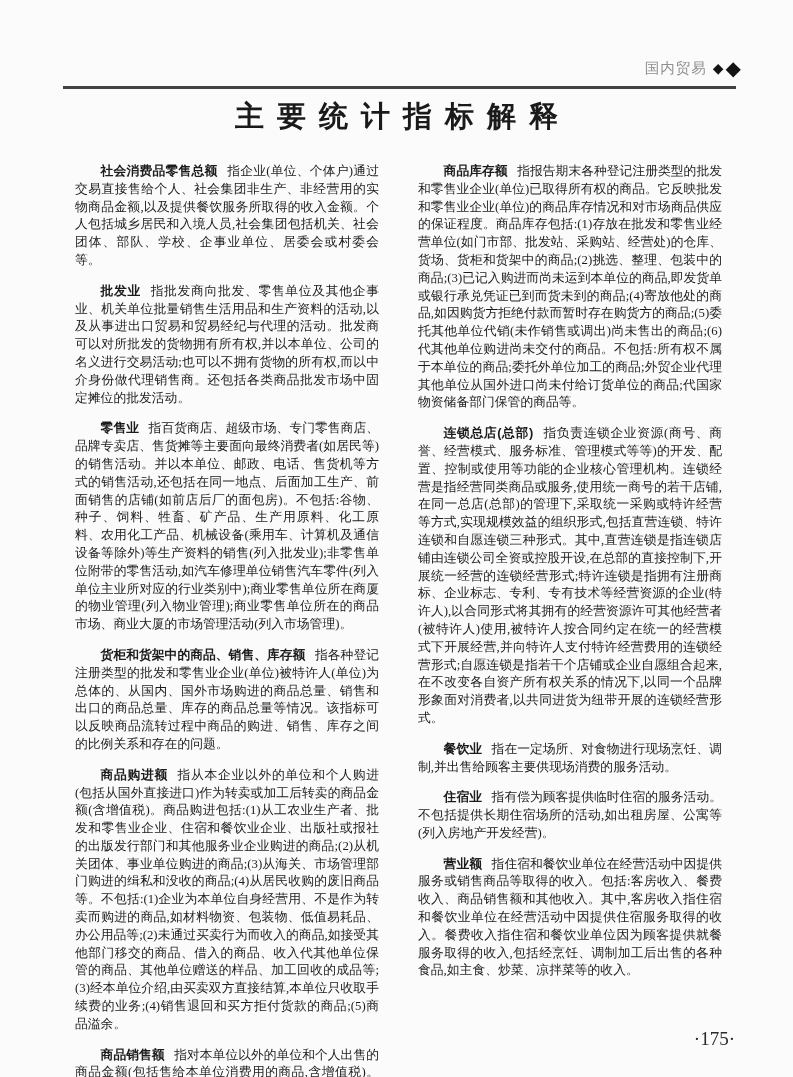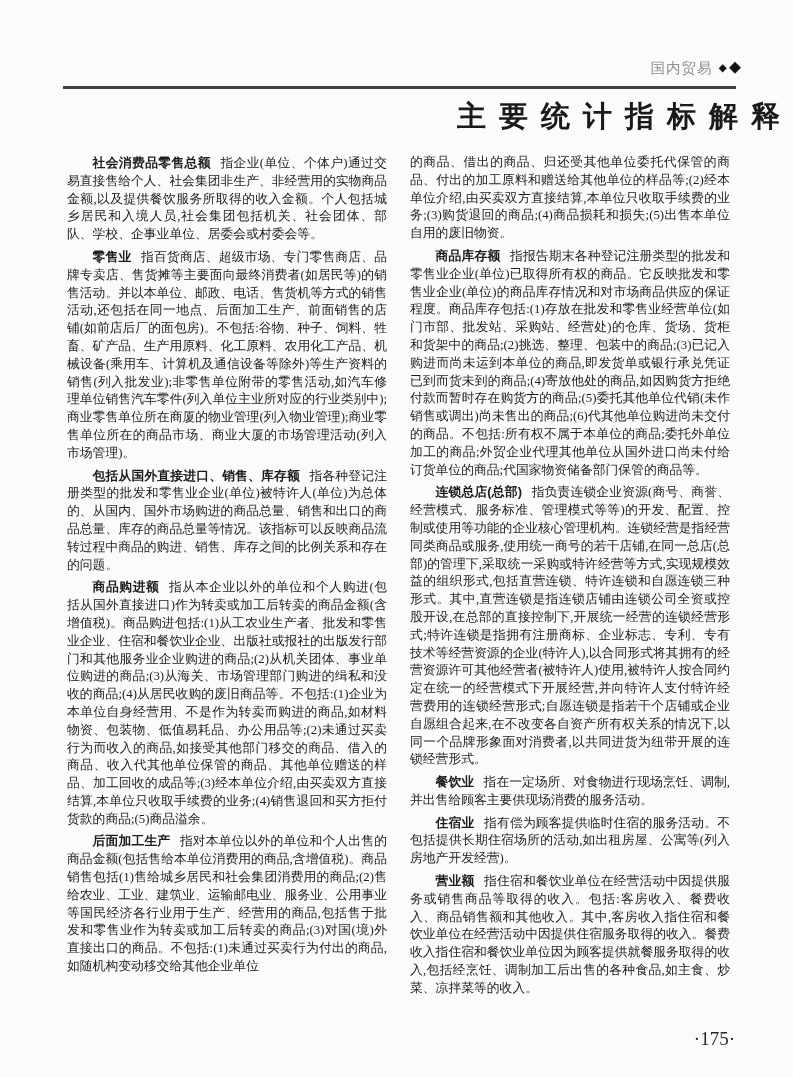--- a/index.html
+++ b/index.html
@@ -9,50 +9,50 @@
     font-family: "Liberation Serif", serif;
     color: #1c1c1c;
     overflow: hidden;
   }
   .page { position: relative; width: 793px; height: 1077px; }
 
   
   .header {
     position: absolute; top: 58px; right: 52px;
     display: flex; align-items: center;
-    font-family: Liberation Mono, monospace;
+    font-family: Liberation Sans, sans-serif;
   }
   .header-label { color: #8f8f8f; font-size: 14.5px; letter-spacing: 1px; }
   .diamond { color: #131313; line-height: 1; }
   .diamond.small { font-size: 14px; margin-left: 6px; }
   .diamond.large { font-size: 20px; margin-left: 2px; }
   .rule {
     position: absolute; top: 86px; left: 63px; width: 673px;
     height: 3px; background: #414141;
   }
 
   
   .title {
     position: absolute; top: 97px; left: 0; width: 100%;
-    margin: 0; text-align: right;
+    margin: 0; text-align: center;
     font-family: "Liberation Sans", sans-serif;
     font-size: 29px; font-weight: bold;
     letter-spacing: 13px; padding-left: 13px;
     box-sizing: border-box;
     color: #1a1a1a;
   }
 
   
   .columns {
     position: absolute; top: 150px; left: 63px; width: 671px;
     display: flex; gap: 15px;
   }
   .column { width: 328px; }
   .para {
-    margin: 4px;
+    margin: 12px;
     font-size: 12.8px;
     line-height: 17.8px;
     text-align: justify;
     text-justify: inter-ideograph;
     text-indent: 2em;
     word-break: break-all;
   }
   .para.continuation { text-indent: 0; }
   .term {
     font-weight: bold;
@@ -77,28 +77,28 @@
     <span class="diamond large">◆</span>
   </div>
   <div class="rule"></div>
 
   <h1 class="title">主要统计指标解释</h1>
 
   <div class="columns">
 
     <div class="column">
       <p class="para"><span class="term">社会消费品零售总额</span><span>指企业(单位、个体户)通过交易直接售给个人、社会集团非生产、非经营用的实物商品金额,以及提供餐饮服务所取得的收入金额。个人包括城乡居民和入境人员,社会集团包括机关、社会团体、部队、学校、企事业单位、居委会或村委会等。</span></p>
+      <p class="para"><span class="term">批发业</span><span>指批发商向批发、零售单位及其他企事业、机关单位批量销售生活用品和生产资料的活动,以及从事进出口贸易和贸易经纪与代理的活动。批发商可以对所批发的货物拥有所有权,并以本单位、公司的名义进行交易活动;也可以不拥有货物的所有权,而以中介身份做代理销售商。还包括各类商品批发市场中固定摊位的批发活动。</span></p>
       <p class="para"><span class="term">零售业</span><span>指百货商店、超级市场、专门零售商店、品牌专卖店、售货摊等主要面向最终消费者(如居民等)的销售活动。并以本单位、邮政、电话、售货机等方式的销售活动,还包括在同一地点、后面加工生产、前面销售的店铺(如前店后厂的面包房)。不包括:谷物、种子、饲料、牲畜、矿产品、生产用原料、化工原料、农用化工产品、机械设备(乘用车、计算机及通信设备等除外)等生产资料的销售(列入批发业);非零售单位附带的零售活动,如汽车修理单位销售汽车零件(列入单位主业所对应的行业类别中);商业零售单位所在商厦的物业管理(列入物业管理);商业零售单位所在的商品市场、商业大厦的市场管理活动(列入市场管理)。</span></p>
-      <p class="para"><span class="term">包括从国外直接进口、销售、库存额</span><span>指各种登记注册类型的批发和零售业企业(单位)被特许人(单位)为总体的、从国内、国外市场购进的商品总量、销售和出口的商品总量、库存的商品总量等情况。该指标可以反映商品流转过程中商品的购进、销售、库存之间的比例关系和存在的问题。</span></p>
+      <p class="para"><span class="term">货柜和货架中的商品、销售、库存额</span><span>指各种登记注册类型的批发和零售业企业(单位)被特许人(单位)为总体的、从国内、国外市场购进的商品总量、销售和出口的商品总量、库存的商品总量等情况。该指标可以反映商品流转过程中商品的购进、销售、库存之间的比例关系和存在的问题。</span></p>
       <p class="para"><span class="term">商品购进额</span><span>指从本企业以外的单位和个人购进(包括从国外直接进口)作为转卖或加工后转卖的商品金额(含增值税)。商品购进包括:(1)从工农业生产者、批发和零售业企业、住宿和餐饮业企业、出版社或报社的出版发行部门和其他服务业企业购进的商品;(2)从机关团体、事业单位购进的商品;(3)从海关、市场管理部门购进的缉私和没收的商品;(4)从居民收购的废旧商品等。不包括:(1)企业为本单位自身经营用、不是作为转卖而购进的商品,如材料物资、包装物、低值易耗品、办公用品等;(2)未通过买卖行为而收入的商品,如接受其他部门移交的商品、借入的商品、收入代其他单位保管的商品、其他单位赠送的样品、加工回收的成品等;(3)经本单位介绍,由买卖双方直接结算,本单位只收取手续费的业务;(4)销售退回和买方拒付货款的商品;(5)商品溢余。</span></p>
-      <p class="para"><span class="term">后面加工生产</span><span>指对本单位以外的单位和个人出售的商品金额(包括售给本单位消费用的商品,含增值税)。商品销售包括(1)售给城乡居民和社会集团消费用的商品;(2)售给农业、工业、建筑业、运输邮电业、服务业、公用事业等国民经济各行业用于生产、经营用的商品,包括售于批发和零售业作为转卖或加工后转卖的商品;(3)对国(境)外直接出口的商品。不包括:(1)未通过买卖行为付出的商品,如随机构变动移交给其他企业单位</span></p>
+      <p class="para"><span class="term">商品销售额</span><span>指对本单位以外的单位和个人出售的商品金额(包括售给本单位消费用的商品,含增值税)。商品销售包括(1)售给城乡居民和社会集团消费用的商品;(2)售给农业、工业、建筑业、运输邮电业、服务业、公用事业等国民经济各行业用于生产、经营用的商品,包括售于批发和零售业作为转卖或加工后转卖的商品;(3)对国(境)外直接出口的商品。不包括:(1)未通过买卖行为付出的商品,如随机构变动移交给其他企业单位</span></p>
     </div>
 
     <div class="column">
-      <p class="para continuation"><span>的商品、借出的商品、归还受其他单位委托代保管的商品、付出的加工原料和赠送给其他单位的样品等;(2)经本单位介绍,由买卖双方直接结算,本单位只收取手续费的业务;(3)购货退回的商品;(4)商品损耗和损失;(5)出售本单位自用的废旧物资。</span></p>
       <p class="para"><span class="term">商品库存额</span><span>指报告期末各种登记注册类型的批发和零售业企业(单位)已取得所有权的商品。它反映批发和零售业企业(单位)的商品库存情况和对市场商品供应的保证程度。商品库存包括:(1)存放在批发和零售业经营单位(如门市部、批发站、采购站、经营处)的仓库、货场、货柜和货架中的商品;(2)挑选、整理、包装中的商品;(3)已记入购进而尚未运到本单位的商品,即发货单或银行承兑凭证已到而货未到的商品;(4)寄放他处的商品,如因购货方拒绝付款而暂时存在购货方的商品;(5)委托其他单位代销(未作销售或调出)尚未售出的商品;(6)代其他单位购进尚未交付的商品。不包括:所有权不属于本单位的商品;委托外单位加工的商品;外贸企业代理其他单位从国外进口尚未付给订货单位的商品;代国家物资储备部门保管的商品等。</span></p>
       <p class="para"><span class="term">连锁总店(总部)</span><span>指负责连锁企业资源(商号、商誉、经营模式、服务标准、管理模式等等)的开发、配置、控制或使用等功能的企业核心管理机构。连锁经营是指经营同类商品或服务,使用统一商号的若干店铺,在同一总店(总部)的管理下,采取统一采购或特许经营等方式,实现规模效益的组织形式,包括直营连锁、特许连锁和自愿连锁三种形式。其中,直营连锁是指连锁店铺由连锁公司全资或控股开设,在总部的直接控制下,开展统一经营的连锁经营形式;特许连锁是指拥有注册商标、企业标志、专利、专有技术等经营资源的企业(特许人),以合同形式将其拥有的经营资源许可其他经营者(被特许人)使用,被特许人按合同约定在统一的经营模式下开展经营,并向特许人支付特许经营费用的连锁经营形式;自愿连锁是指若干个店铺或企业自愿组合起来,在不改变各自资产所有权关系的情况下,以同一个品牌形象面对消费者,以共同进货为纽带开展的连锁经营形式。</span></p>
       <p class="para"><span class="term">餐饮业</span><span>指在一定场所、对食物进行现场烹饪、调制,并出售给顾客主要供现场消费的服务活动。</span></p>
       <p class="para"><span class="term">住宿业</span><span>指有偿为顾客提供临时住宿的服务活动。不包括提供长期住宿场所的活动,如出租房屋、公寓等(列入房地产开发经营)。</span></p>
       <p class="para"><span class="term">营业额</span><span>指住宿和餐饮业单位在经营活动中因提供服务或销售商品等取得的收入。包括:客房收入、餐费收入、商品销售额和其他收入。其中,客房收入指住宿和餐饮业单位在经营活动中因提供住宿服务取得的收入。餐费收入指住宿和餐饮业单位因为顾客提供就餐服务取得的收入,包括经烹饪、调制加工后出售的各种食品,如主食、炒菜、凉拌菜等的收入。</span></p>
     </div>
 
   </div>
 
   <div class="page-number">·175·</div>

